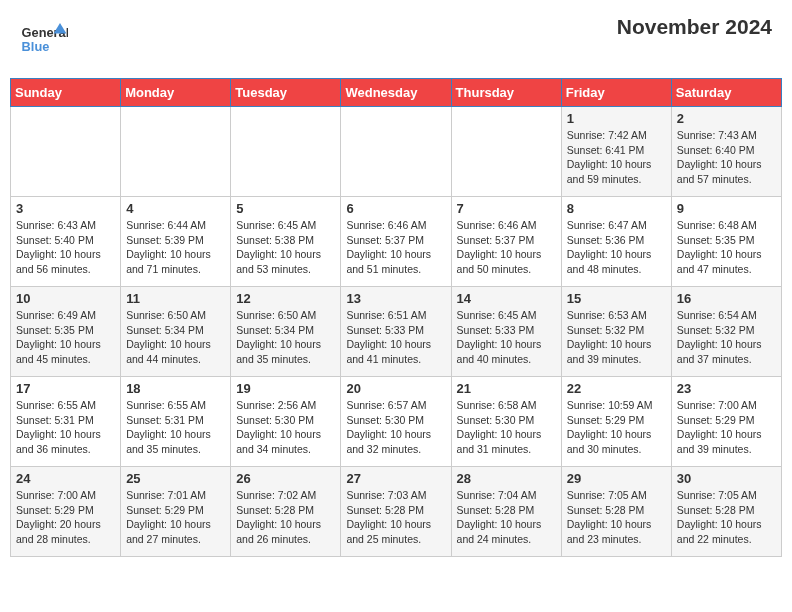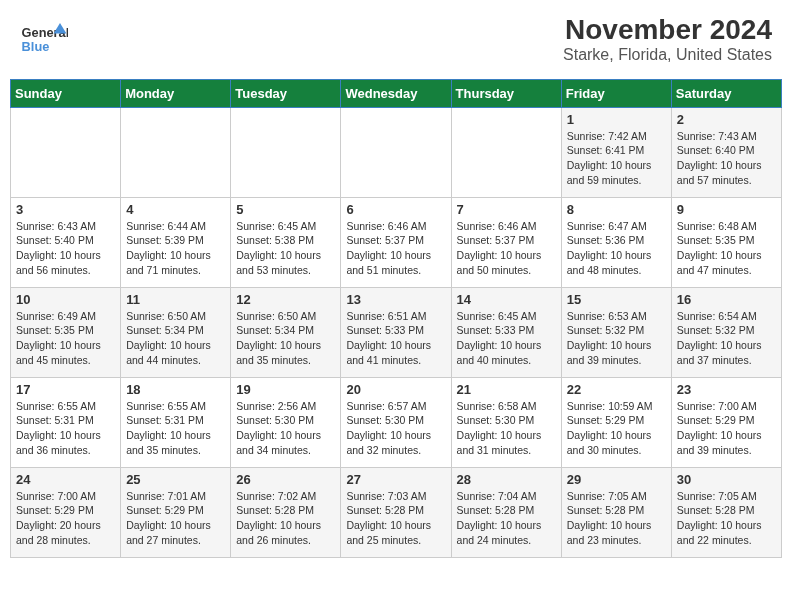--- a/index.html
+++ b/index.html
@@ -19,37 +19,37 @@
     }
     .logo {
       display: flex;
       align-items: center;
       gap: 4px;
     }
     .title-area {
       text-align: right;
     }
     .title-area h1 {
-      font-size: 28px;
+      font-size: 21px;
       font-weight: bold;
       color: #333;
       line-height: 1.1;
     }
     .title-area h2 {
       font-size: 16px;
       font-weight: normal;
       color: #555;
     }
     table {
       width: 100%;
       border-collapse: collapse;
       table-layout: fixed;
     }
     thead tr th {
-      background: #15803d;
+      background: #ef4444;
       color: #fff;
       font-size: 13px;
       font-weight: bold;
       padding: 6px 4px;
       text-align: left;
       border: 1px solid #3a7fc1;
     }
     tbody tr td {
       border: 1px solid #ccc;
       vertical-align: top;
@@ -86,21 +86,20 @@
 <div class="header">
   <div class="logo">
   <svg width="48" height="48" viewBox="0 0 60 50">
     <text x="2" y="22" font-size="16" font-weight="bold" fill="#333" font-family="Arial">General</text>
     <text x="2" y="40" font-size="16" font-weight="bold" fill="#4a90d9" font-family="Arial">Blue</text>
     <polygon points="50,5 58,18 42,18" fill="#4a90d9"></polygon>
   </svg>
 </div>
   <div class="title-area">
     <h1>November 2024</h1>
-    <h2>Starke, Florida, United States</h2>
   </div>
 </div>
 
 <table>
   <thead>
     <tr>
       <th>Sunday</th>
       <th>Monday</th>
       <th>Tuesday</th>
       <th>Wednesday</th>

